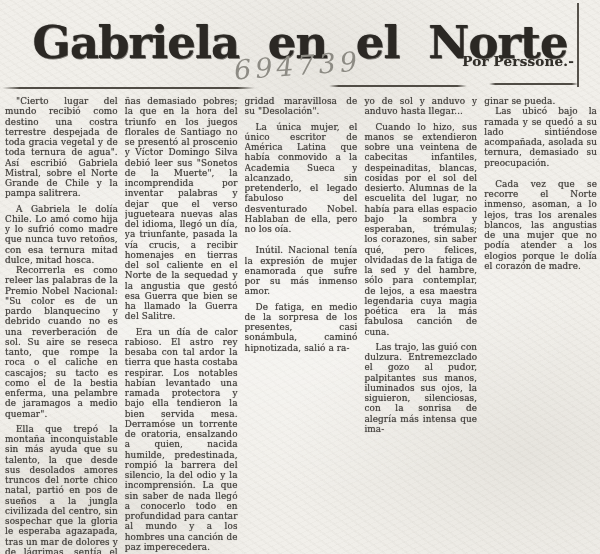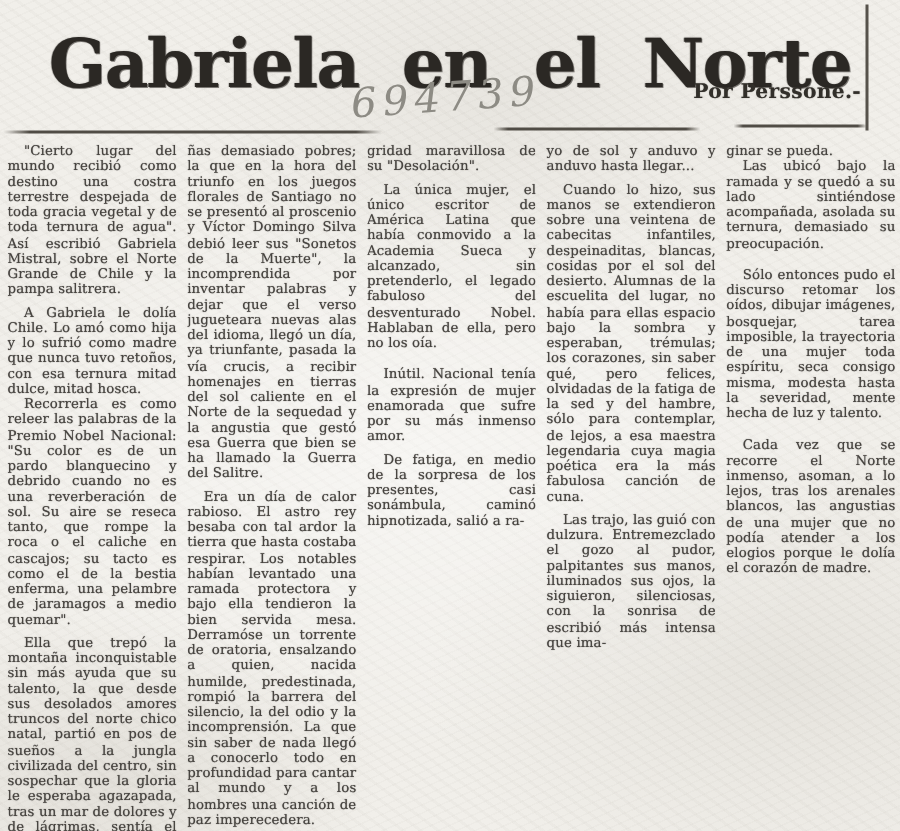--- a/index.html
+++ b/index.html
@@ -86,22 +86,21 @@
       </div>
       <div class="col">
         <p class="">gridad maravillosa de su "Desolación".</p>
         <p class="indent gap1">La única mujer, el único escritor de América Latina que había conmovido a la Academia Sueca y alcanzado, sin pretenderlo, el legado fabuloso del desventurado Nobel. Hablaban de ella, pero no los oía.</p>
         <p class="indent gap2">Inútil. Nacional tenía la expresión de mujer enamorada que sufre por su más inmenso amor.</p>
         <p class="indent gap1">De fatiga, en medio de la sorpresa de los presentes, casi sonámbula, caminó hipnotizada, salió a ra-</p>
       </div>
       <div class="col">
         <p class="">yo de sol y anduvo y anduvo hasta llegar...</p>
         <p class="indent gap1">Cuando lo hizo, sus manos se extendieron sobre una veintena de cabecitas infantiles, despeinaditas, blancas, cosidas por el sol del desierto. Alumnas de la escuelita del lugar, no había para ellas espacio bajo la sombra y esperaban, trémulas; los corazones, sin saber qué, pero felices, olvidadas de la fatiga de la sed y del hambre, sólo para contemplar, de lejos, a esa maestra legendaria cuya magia poética era la más fabulosa canción de cuna.</p>
-        <p class="indent gap1">Las trajo, las guió con dulzura. Entremezclado el gozo al pudor, palpitantes sus manos, iluminados sus ojos, la siguieron, silenciosas, con la sonrisa de escribió más intensa que ima-</p>
+        <p class="indent gap1">Las trajo, las guió con dulzura. Entremezclado el gozo al pudor, palpitantes sus manos, iluminados sus ojos, la siguieron, silenciosas, con la sonrisa de alegría más intensa que ima-</p>
       </div>
       <div class="col">
         <p class="">ginar se pueda.</p>
         <p class="indent ">Las ubicó bajo la ramada y se quedó a su lado sintiéndose acompañada, asolada su ternura, demasiado su preocupación.</p>
-        <p class="indent gap2">Sólo entonces pudo el discurso retomar los oídos, dibujar imágenes, bosquejar, tarea imposible, la trayectoria de una mujer toda espíritu, seca consigo misma, modesta hasta la severidad, mente hecha de luz y talento.</p>
         <p class="indent gap2">Cada vez que se recorre el Norte inmenso, asoman, a lo lejos, tras los arenales blancos, las angustias de una mujer que no podía atender a los elogios porque le dolía el corazón de madre.</p>
       </div>
     </div>
 </div>
 
 </body></html>

